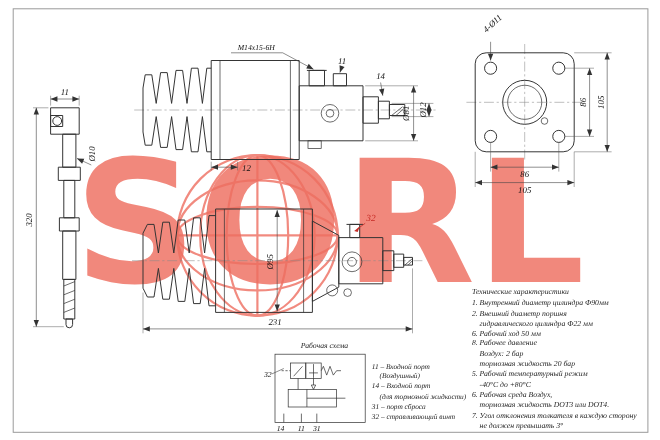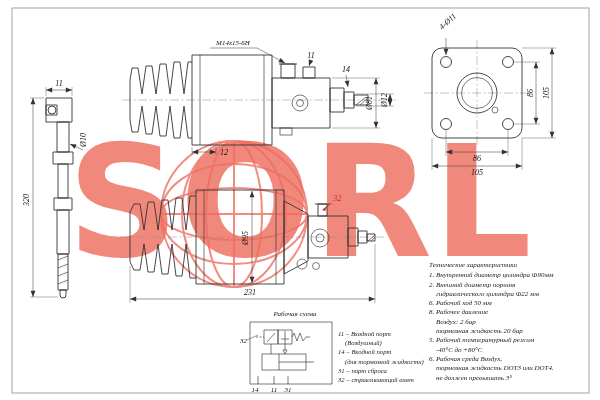--- a/index.html
+++ b/index.html
@@ -224,16 +224,17 @@
   <div>2. Внешний диаметр поршня</div>
   <div class="ind">гидравлического цилиндра Ф22 мм</div>
   <div>6. Рабочий ход 50 мм</div>
   <div>8. Рабочее давление</div>
   <div class="ind">Воздух: 2 бар</div>
   <div class="ind">тормозная жидкость 20 бар</div>
   <div>5. Рабочий температурный режим</div>
   <div class="ind">-40°С до +80°С</div>
   <div>6. Рабочая среда Воздух,</div>
   <div class="ind">тормозная жидкость DOT3 или DOT4.</div>
+  <div>7. Угол отклонения толкателя в каждую сторону</div>
   <div class="ind">не должен превышать 3°</div>
 </div>
 
 </div>
 
 </body></html>

